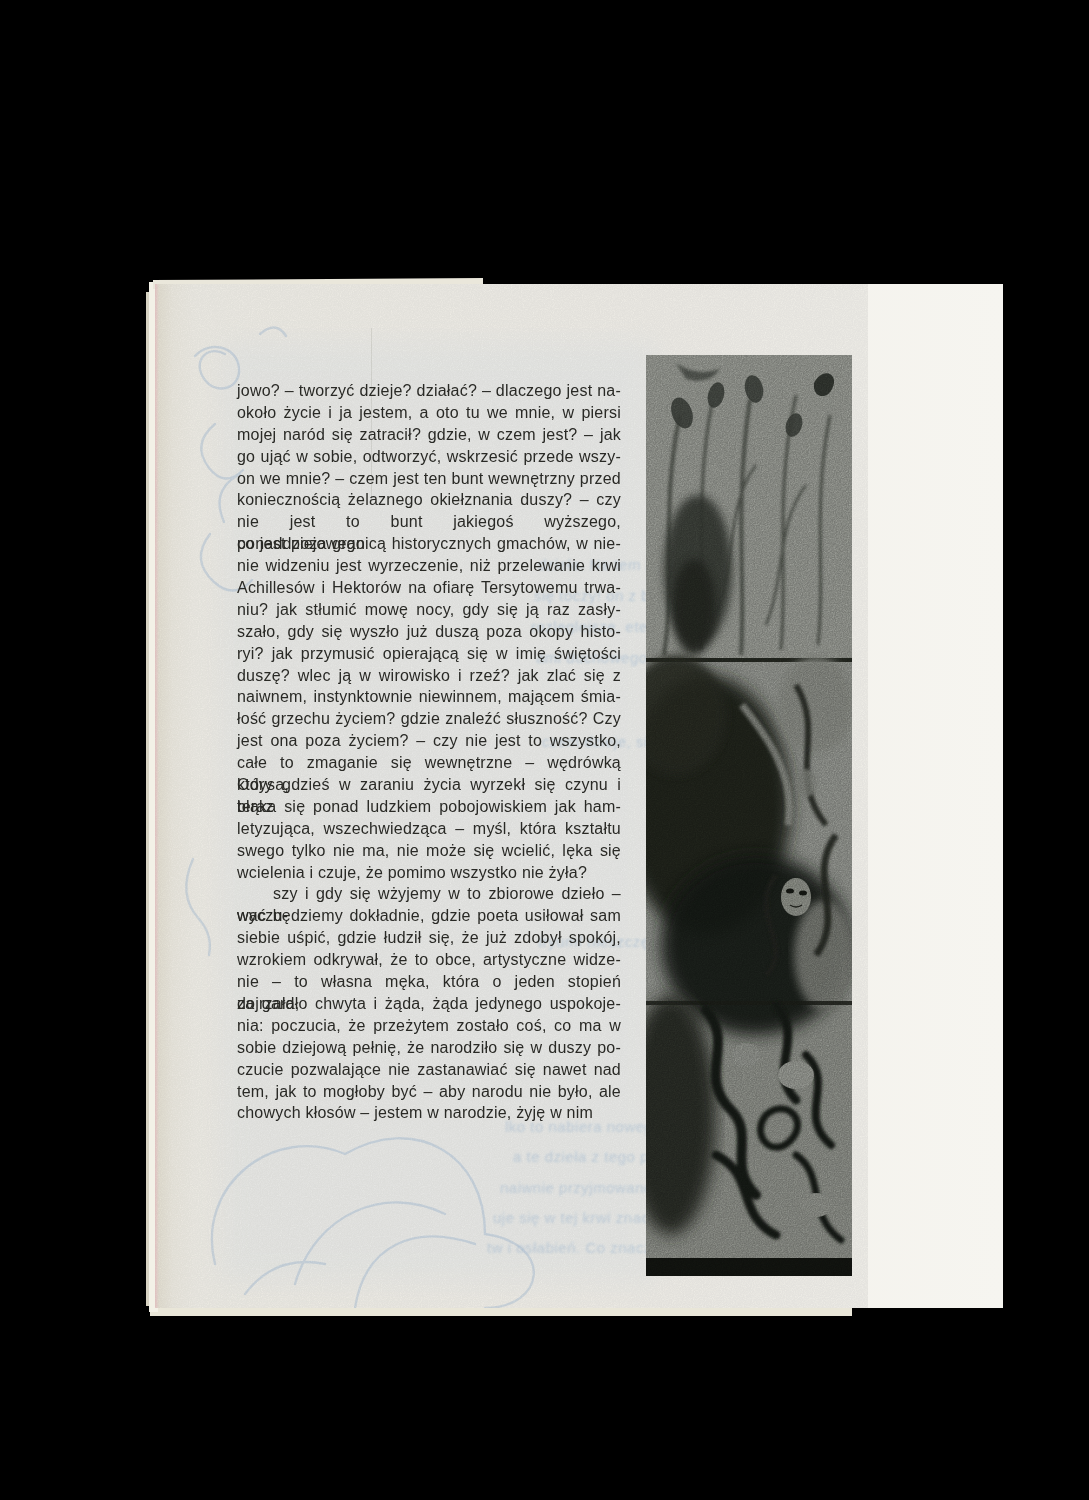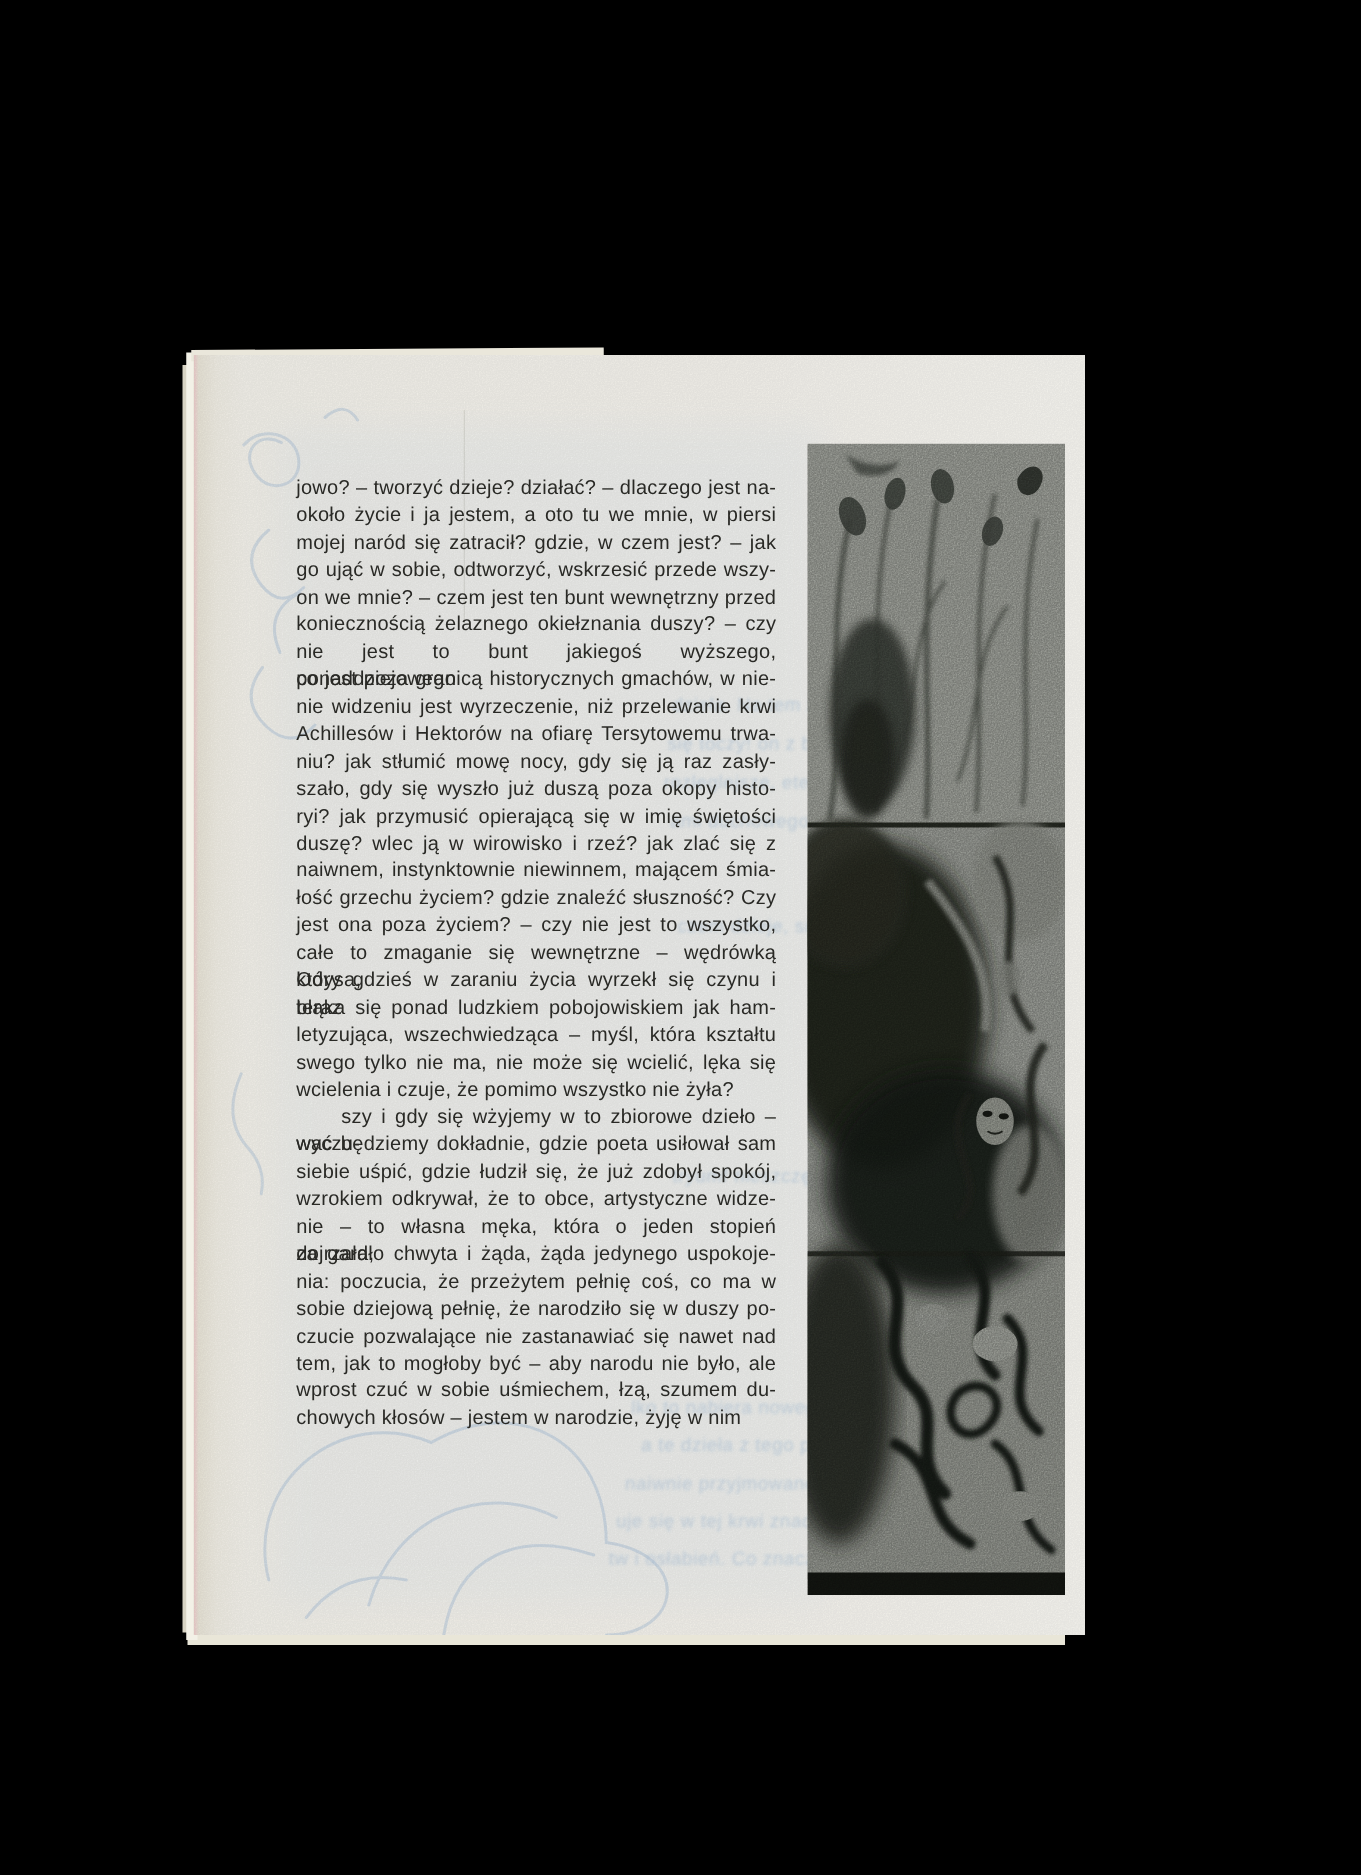--- a/index.html
+++ b/index.html
@@ -14,21 +14,21 @@
 
   
   .sheet{position:absolute;}
   .sheet-bottom{left:150px;top:1240px;width:702px;height:76px;background:#e9e6d8;}
   .sheet-left2{left:146px;top:292px;width:6px;height:1014px;background:#d7d3c3;}
   .sheet-left{left:149px;top:282px;width:9px;height:1030px;background:#f3f1e7;}
   .sheet-top{left:153px;top:279px;width:330px;height:9px;background:#eae7db;transform:rotate(-0.35deg);}
 
   
   .page{
-    position:absolute;left:155px;top:284px;width:713px;height:1024px;
+    position:absolute;left:155px;top:284px;width:848px;height:1024px;
     background:linear-gradient(90deg,#e2ded0 0px,#ecc 0px,#e8e4d7 4px,#efece3 18px,#f2f0e9 40px,#f3f1eb 60%,#f6f5f0 100%);
   }
   
   .text-tint{
     position:absolute;left:66px;top:58px;width:436px;height:940px;
     background:#dde5eb;opacity:.28;filter:blur(12px);
   }
   .crease{
     position:absolute;left:216px;top:44px;width:1px;height:170px;
     background:#8a8a80;opacity:.18;
@@ -135,25 +135,24 @@
           <div class="line">swego tylko nie ma, nie może się wcielić, lęka się</div>
           <div class="line">wcielenia i czuje, że pomimo wszystko nie żyła?</div>
         </div>
       <div class="par par2">
           <div class="line">szy i gdy się wżyjemy w to zbiorowe dzieło – wyczu-</div>
           <div class="line">wać będziemy dokładnie, gdzie poeta usiłował sam</div>
           <div class="line">siebie uśpić, gdzie łudził się, że już zdobył spokój,</div>
           <div class="line">wzrokiem odkrywał, że to obce, artystyczne widze-</div>
           <div class="line">nie – to własna męka, która o jeden stopień dojrzała,</div>
           <div class="line">za gardło chwyta i żąda, żąda jedynego uspokoje-</div>
-          <div class="line">nia: poczucia, że przeżytem pełnię coś, co ma w</div>
+          <div class="line">nia: poczucia, że przeżytem zostało coś, co ma w</div>
           <div class="line">sobie dziejową pełnię, że narodziło się w duszy po-</div>
           <div class="line">czucie pozwalające nie zastanawiać się nawet nad</div>
           <div class="line">tem, jak to mogłoby być – aby narodu nie było, ale</div>
-          <div class="line">wprost czuć w sobie uśmiechem, łzą, szumem du-</div>
           <div class="line">chowych kłosów – jestem w narodzie, żyję w nim</div>
         </div>
     </div>
 
     <svg class="illustration" width="206" height="921" viewBox="0 0 206 921">
       <defs>
         <filter id="grain" x="0" y="0" width="100%" height="100%">
           <feTurbulence type="fractalNoise" baseFrequency="0.85" numOctaves="2" stitchTiles="stitch"></feTurbulence>
           <feColorMatrix type="matrix" values="0 0 0 0 0  0 0 0 0 0  0 0 0 0 0  0.7 0.7 0.7 0 -0.25"></feColorMatrix>
         </filter>

